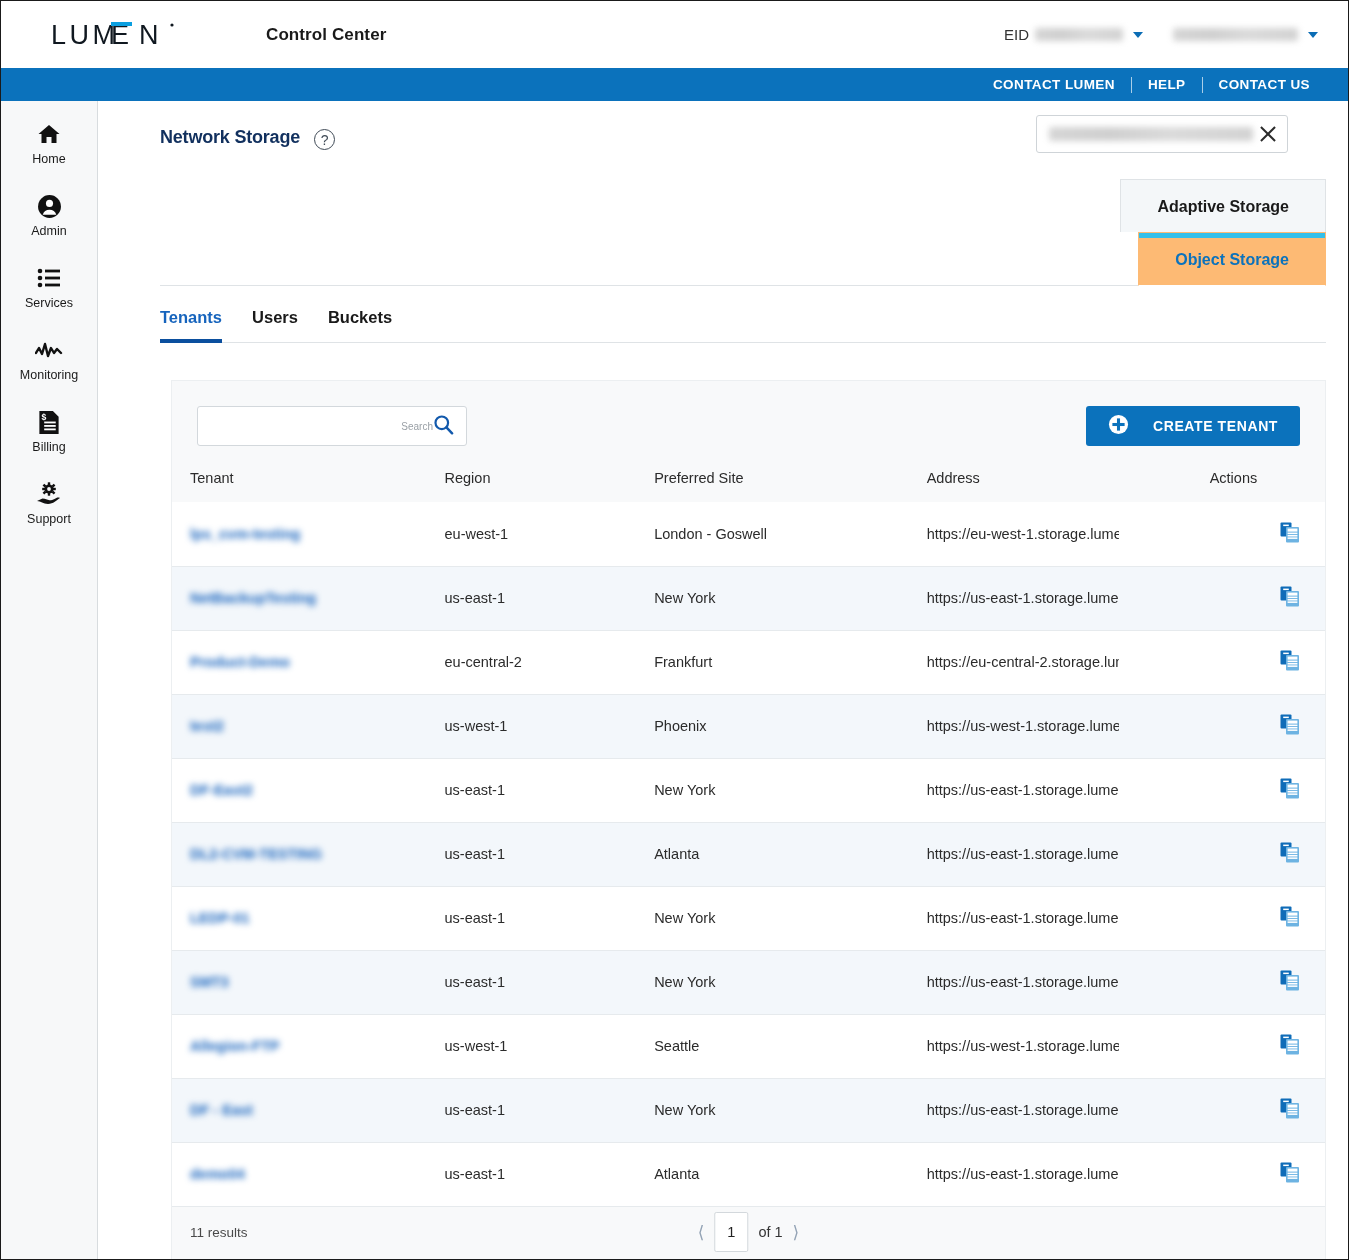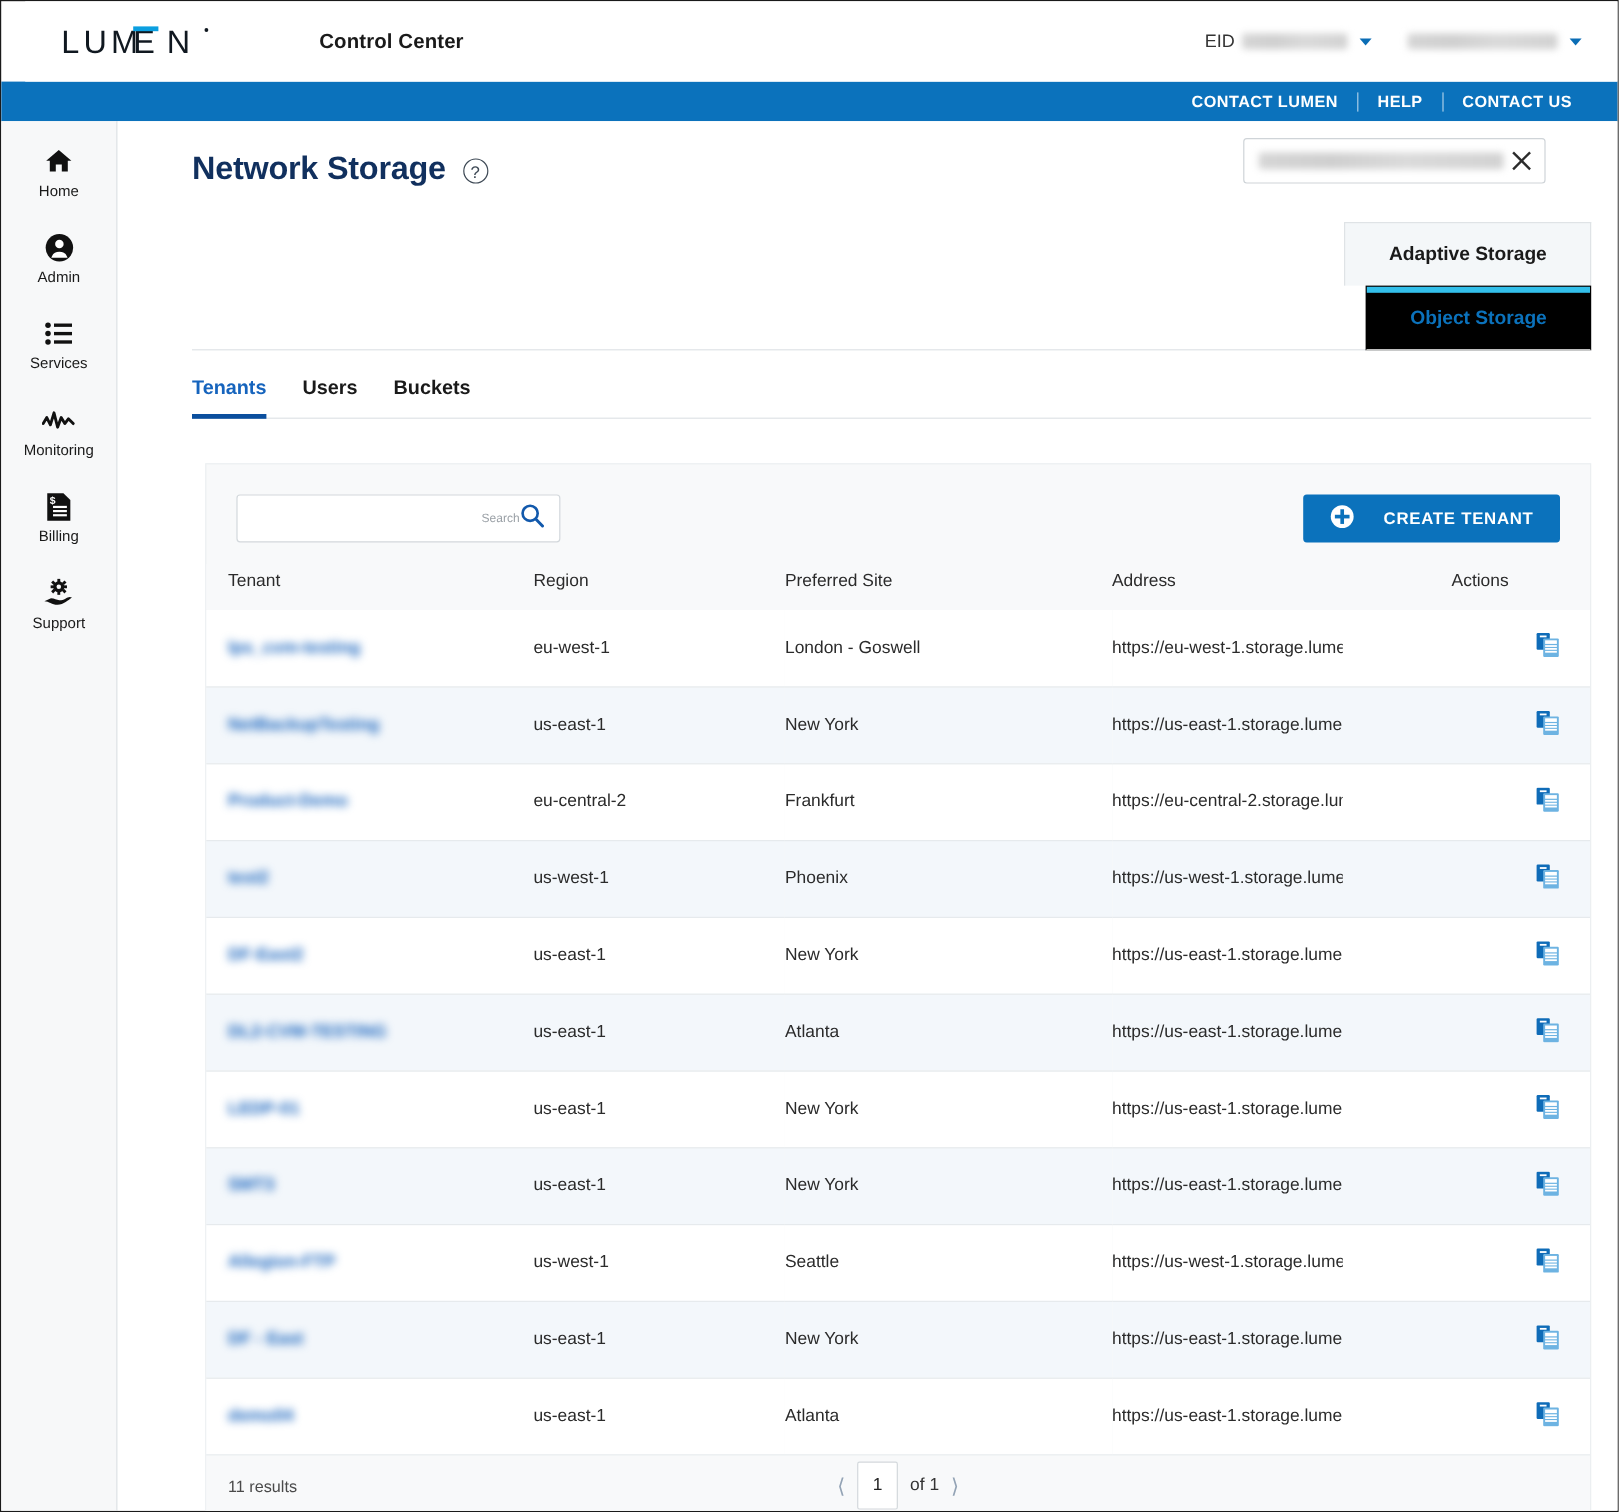--- a/index.html
+++ b/index.html
@@ -93,21 +93,21 @@
     padding: 24px 0 0 0;
     position: relative;
     overflow: hidden;
   }
   .page-head {
     display:flex; align-items:center;
     padding: 0 22px 0 62px;
     position: relative;
   }
   .page-title {
-    font-size: 27px; font-weight: bold; color: #11305e; letter-spacing: -.2px;
+    font-size: 18px; font-weight: bold; color: #11305e; letter-spacing: -.2px;
   }
   .help-circle {
     width: 21px; height: 21px; border-radius: 50%;
     border: 1.6px solid #3f4a56;
     display:flex; align-items:center; justify-content:center;
     font-size: 14px; color:#3f4a56; margin-left: 14px; margin-top: 4px;
     font-weight: 400; cursor:pointer;
   }
   .account-chip {
     position:absolute; right: 60px; top: -10px;
@@ -135,21 +135,21 @@
     flex-direction: column;
   }
   .tab-p {
     padding: 18px 36px 16px 36px;
     font-size: 16px; font-weight: bold;
     color: #1a1a1a; background: #f4f7f9;
     border: 1px solid #dfe3e6; border-bottom: none;
     position: relative; bottom: -1px; cursor:pointer;
   }
   .tab-p.active {
-    background:#000000; color:#0b72bc;
+    background:#fdba74; color:#0b72bc;
     border-color: transparent; border-bottom: 1px solid #ffffff;
   }
   .tab-p.active:before {
     content:""; position:absolute; left:0; right:0; top:0; height:5px;
     background:#33bfea;
   }
 
   
   .tabs-sub {
     display:flex; align-items:center; gap: 30px;

